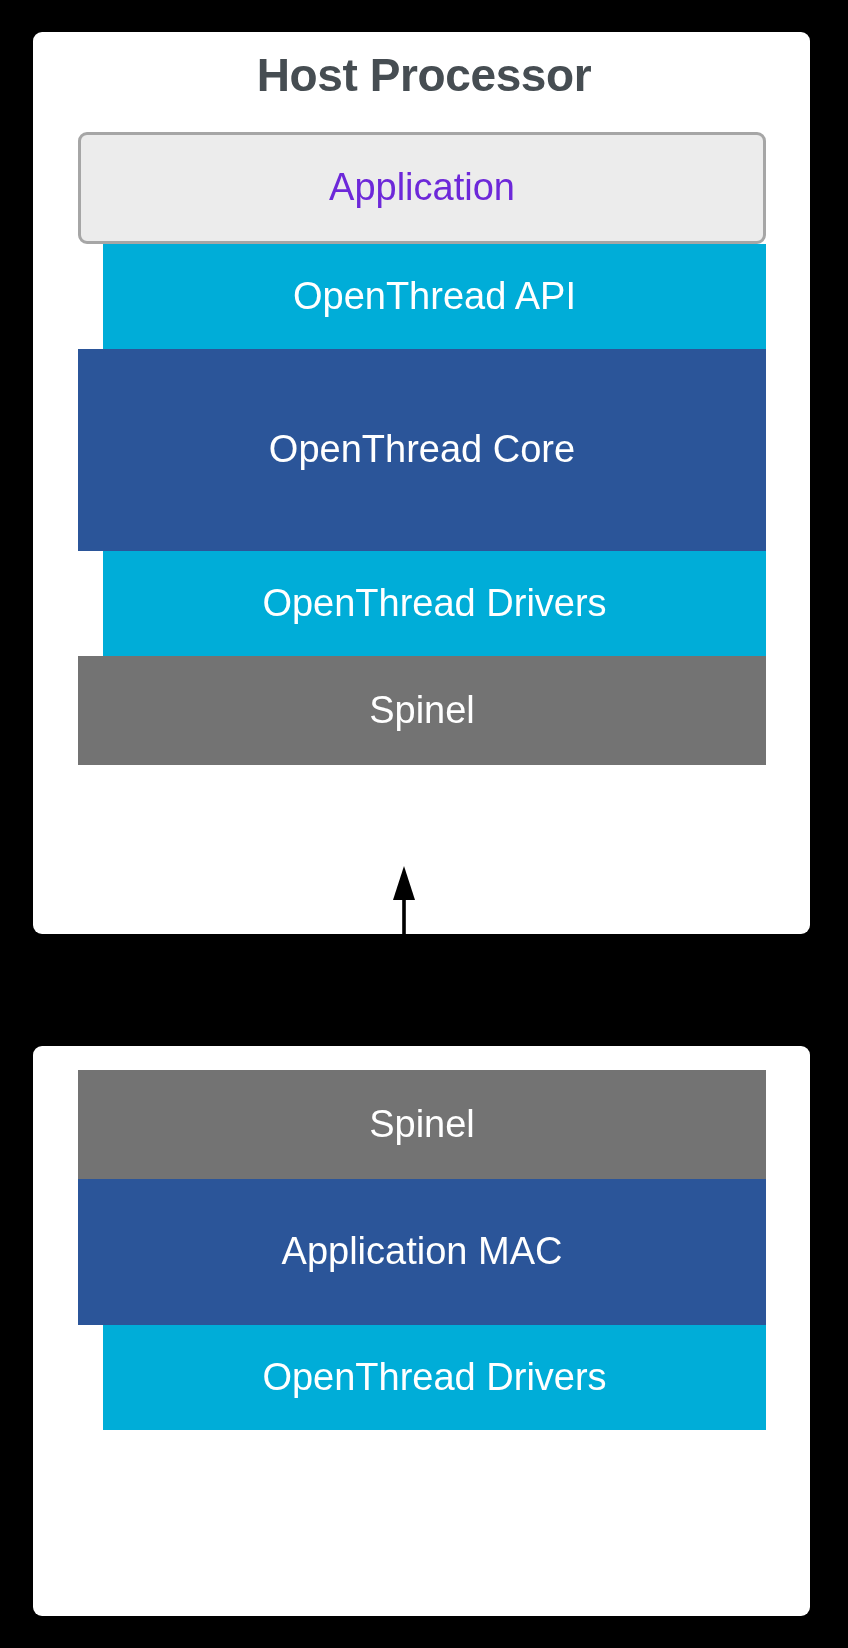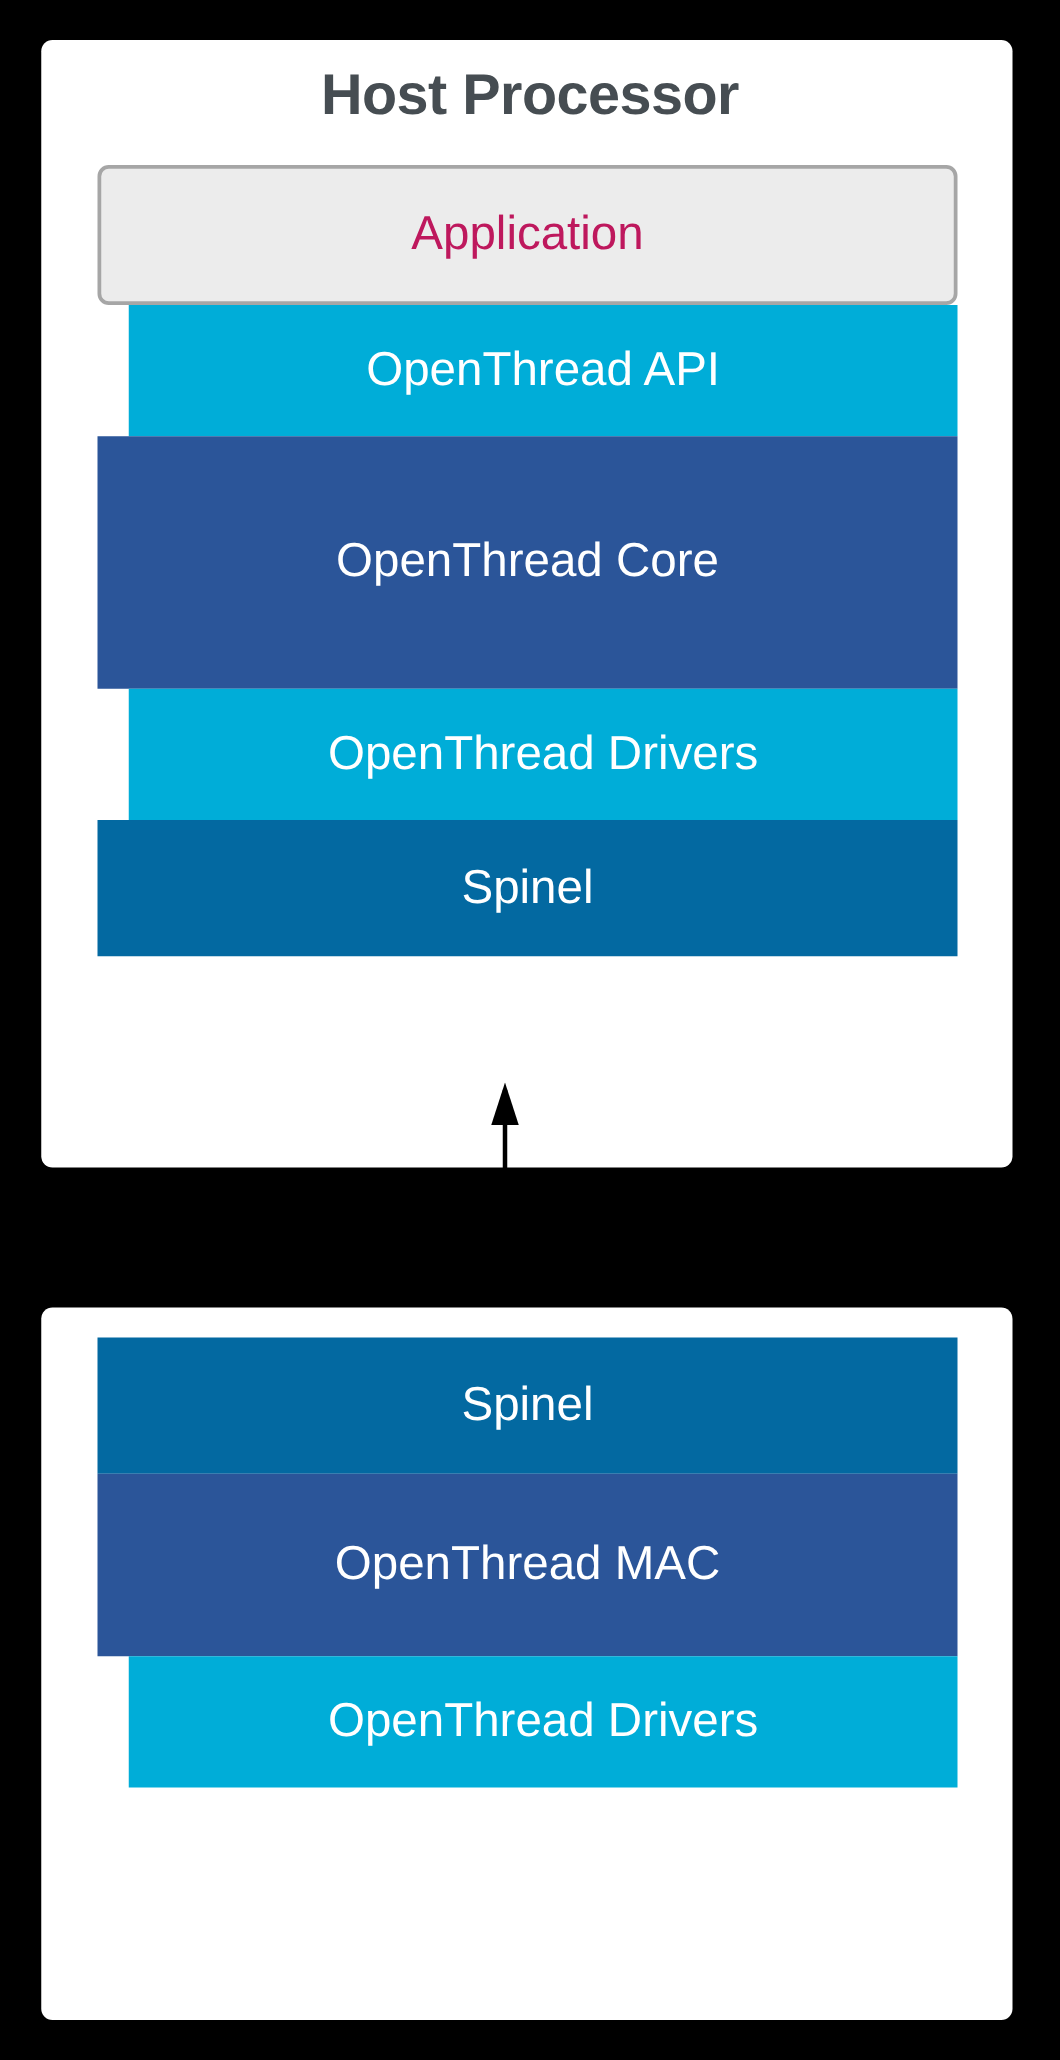--- a/index.html
+++ b/index.html
@@ -73,33 +73,33 @@
     line-height: 1.05;
     font-size: 38px;
     white-space: nowrap;
   }
 
   
   .layer.gray {
     background: #ececec;
     border: 3px solid #a6a6a6;
     border-radius: 9px;
-    color: #be185d;
+    color: #6d28d9;
     font-weight: normal;
   }
   
   .layer.solid {
     color: #ffffff;
     font-weight: normal;
     border: 0;
   }
 
   .c-cyan { background: #00add8; margin-left: 25px; }
   .c-blue { background: #2b5599; }
-  .c-red  { background: #0369a1; }
+  .c-red  { background: #737373; }
 
   
   .h-app     { height: 112px; }
   .h-ipv6    { height: 105px; margin-top: -1px; }
   .h-api     { height: 105px; }
   .h-core    { height: 202px; }
   .h-drivers { height: 105px; text-align: right; }
   .h-spinel  { height: 109px; }
   .h-mac     { height: 146px; }
 
@@ -160,21 +160,21 @@
 
   <div class="card" id="card-soc"></div>
 
   <div class="stack" id="stack-soc">
 
     <div class="layer solid c-red h-spinel">
       <span>Spinel</span>
     </div>
 
     <div class="layer solid c-blue h-mac">
-      <span>OpenThread MAC</span>
+      <span>Application MAC</span>
     </div>
 
     <div class="layer solid c-cyan h-drivers">
       <span>OpenThread Drivers</span>
     </div>
 
   </div>
 
 
 </div>

